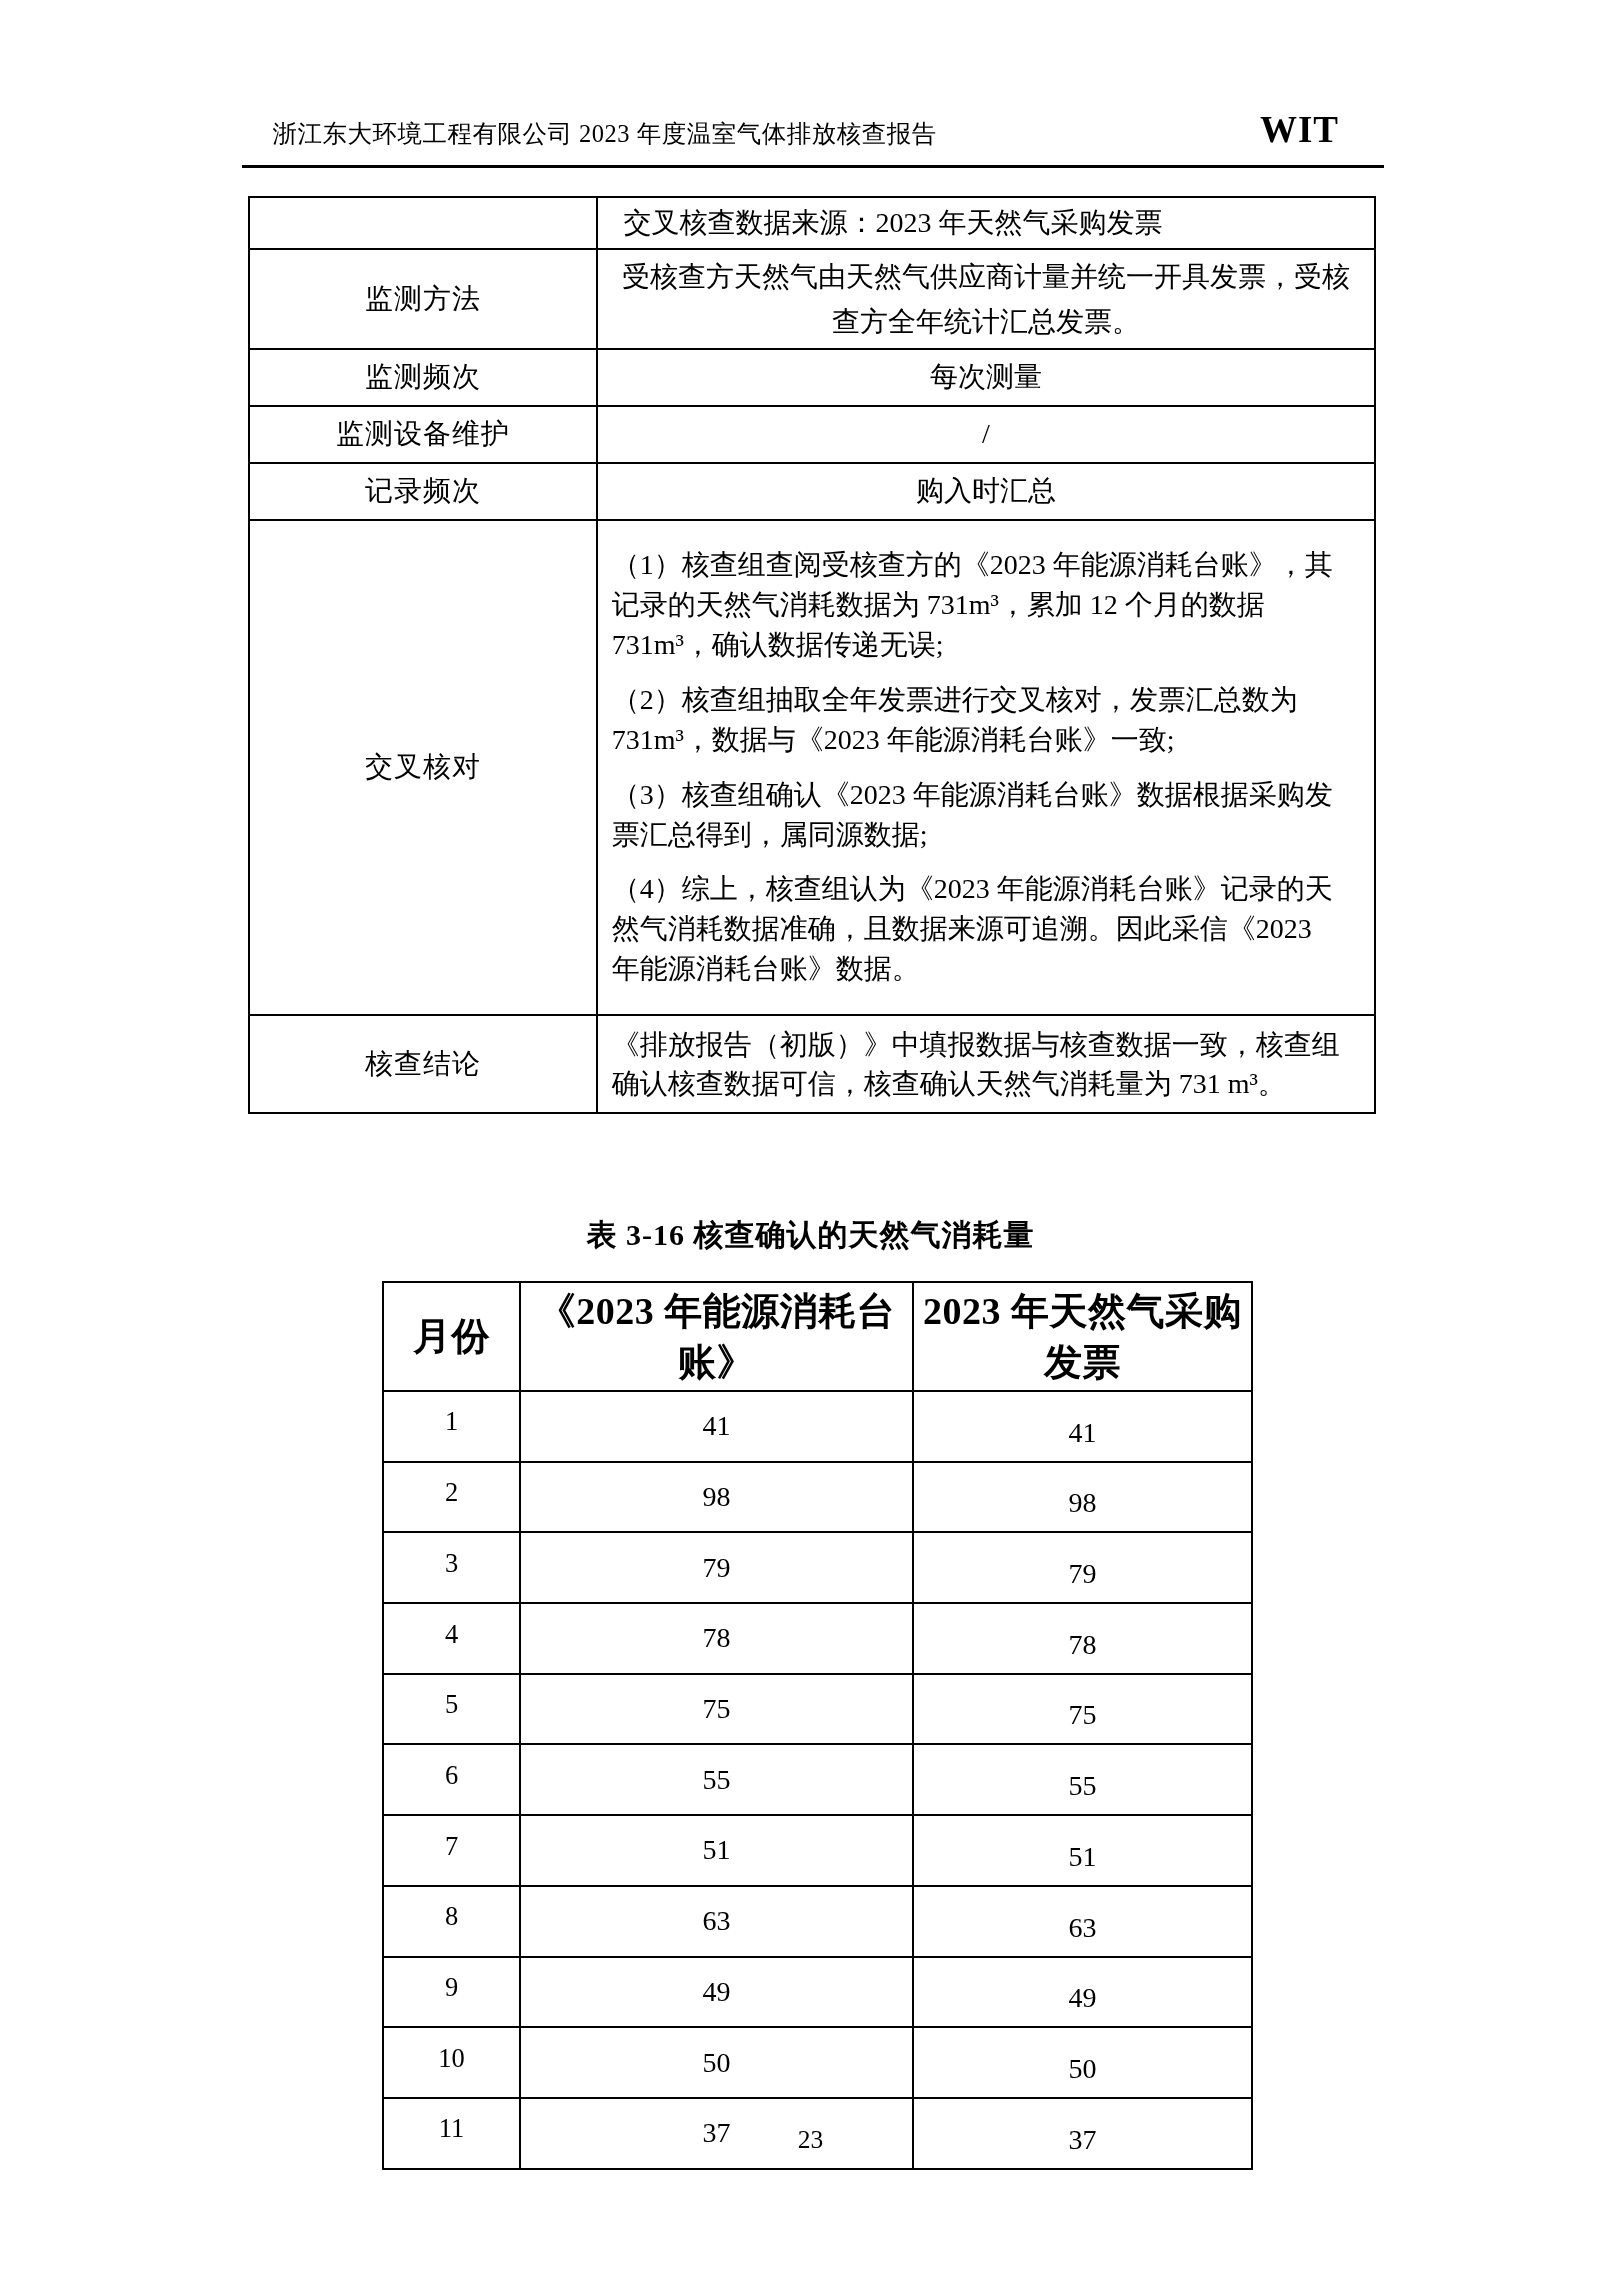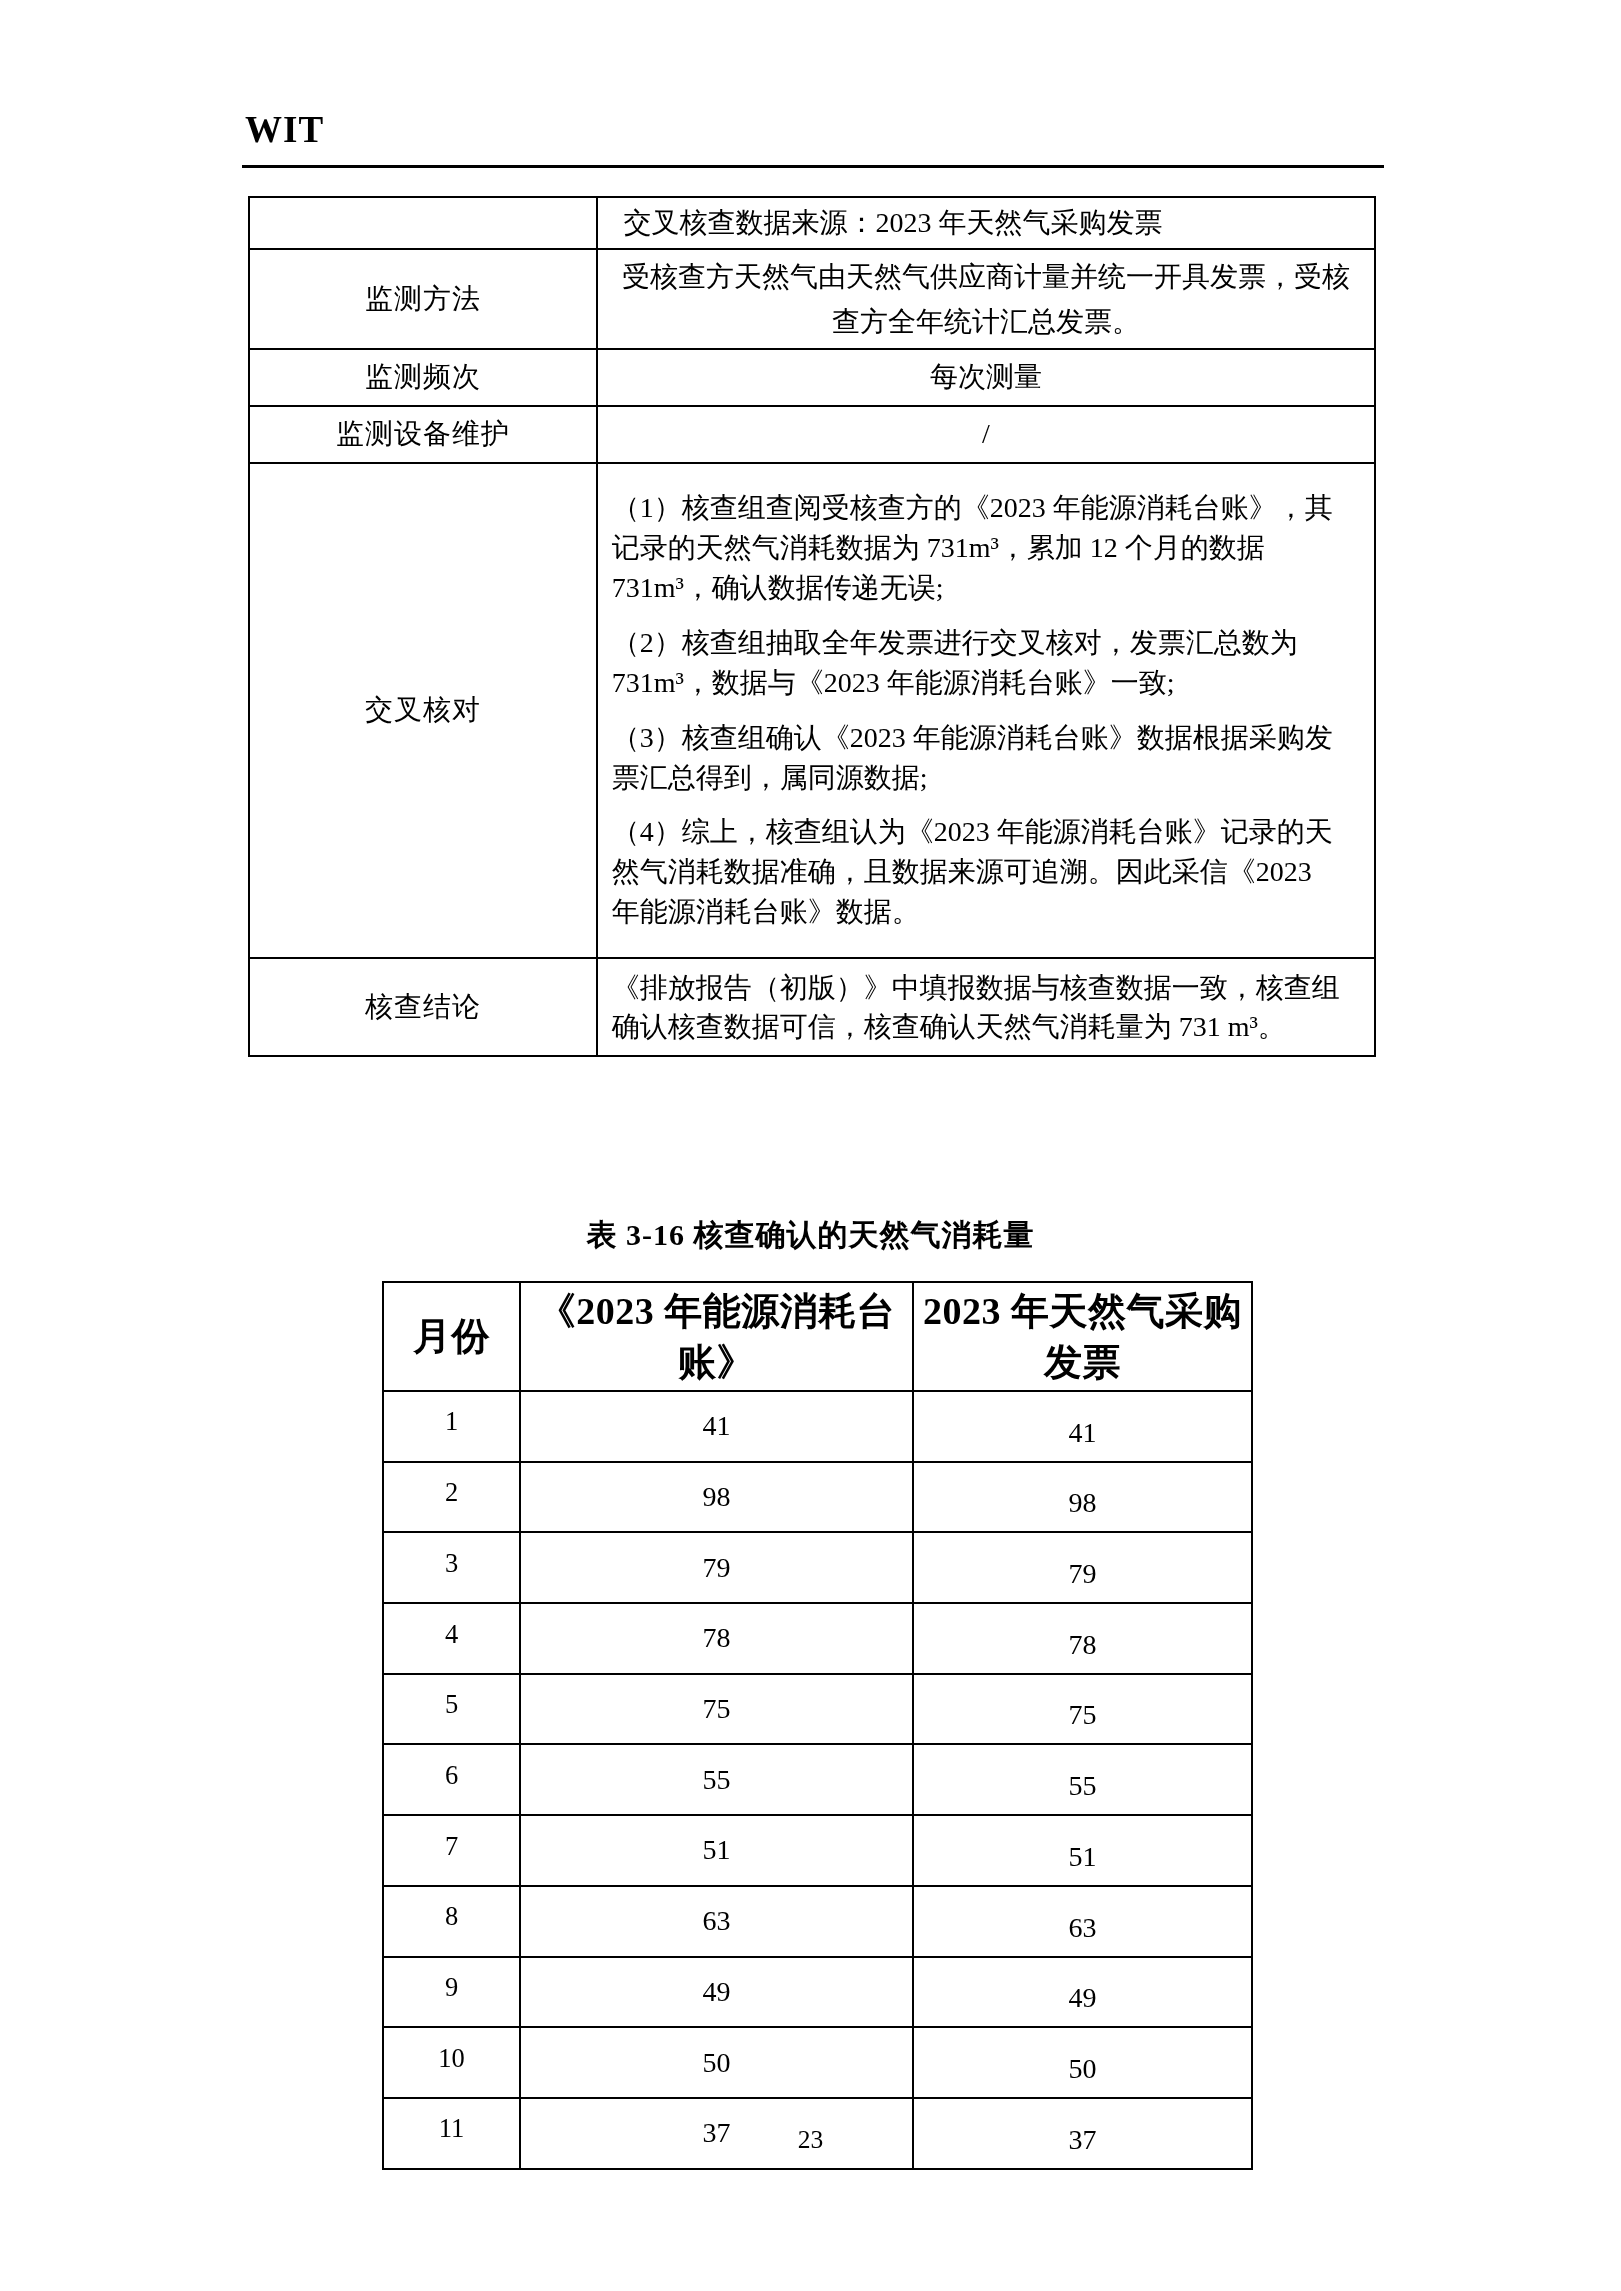--- a/index.html
+++ b/index.html
@@ -61,20 +61,21 @@
     position:absolute;left:0;top:2125px;width:1621px;
     text-align:center;font-size:25.5px;
   }
 </style>
 </head>
 <body>
 
 <div class="page">
 
   <div class="header-row">
+    <span class="header-title">浙江东大环境工程有限公司 2023 年度温室气体排放核查报告</span>
     <span class="header-logo">WIT</span>
   </div>
   <div class="header-rule"></div>
 
   <table class="table1">
     <tbody>
         <tr class="r1">
       <td class="label-cell"></td>
       <td class="value-left">交叉核查数据来源：2023 年天然气采购发票</td>
     </tr>
@@ -82,20 +83,24 @@
       <td class="label-cell">监测方法</td>
       <td class="value-cell wrap-center">受核查方天然气由天然气供应商计量并统一开具发票，受核查方全年统计汇总发票。</td>
     </tr>
     <tr class="rshort">
       <td class="label-cell">监测频次</td>
       <td class="value-cell">每次测量</td>
     </tr>
     <tr class="rshort">
       <td class="label-cell">监测设备维护</td>
       <td class="value-cell">/</td>
+    </tr>
+    <tr class="rshort">
+      <td class="label-cell">记录频次</td>
+      <td class="value-cell">购入时汇总</td>
     </tr>
     <tr class="rcross">
       <td class="label-cell">交叉核对</td>
       <td class="cross-cell">
         <p>（1）核查组查阅受核查方的《2023 年能源消耗台账》，其记录的天然气消耗数据为 731m³，累加 12 个月的数据 731m³，确认数据传递无误;</p>
         <p>（2）核查组抽取全年发票进行交叉核对，发票汇总数为 731m³，数据与《2023 年能源消耗台账》一致;</p>
         <p>（3）核查组确认《2023 年能源消耗台账》数据根据采购发票汇总得到，属同源数据;</p>
         <p>（4）综上，核查组认为《2023 年能源消耗台账》记录的天然气消耗数据准确，且数据来源可追溯。因此采信《2023 年能源消耗台账》数据。</p>
       </td>
     </tr>

